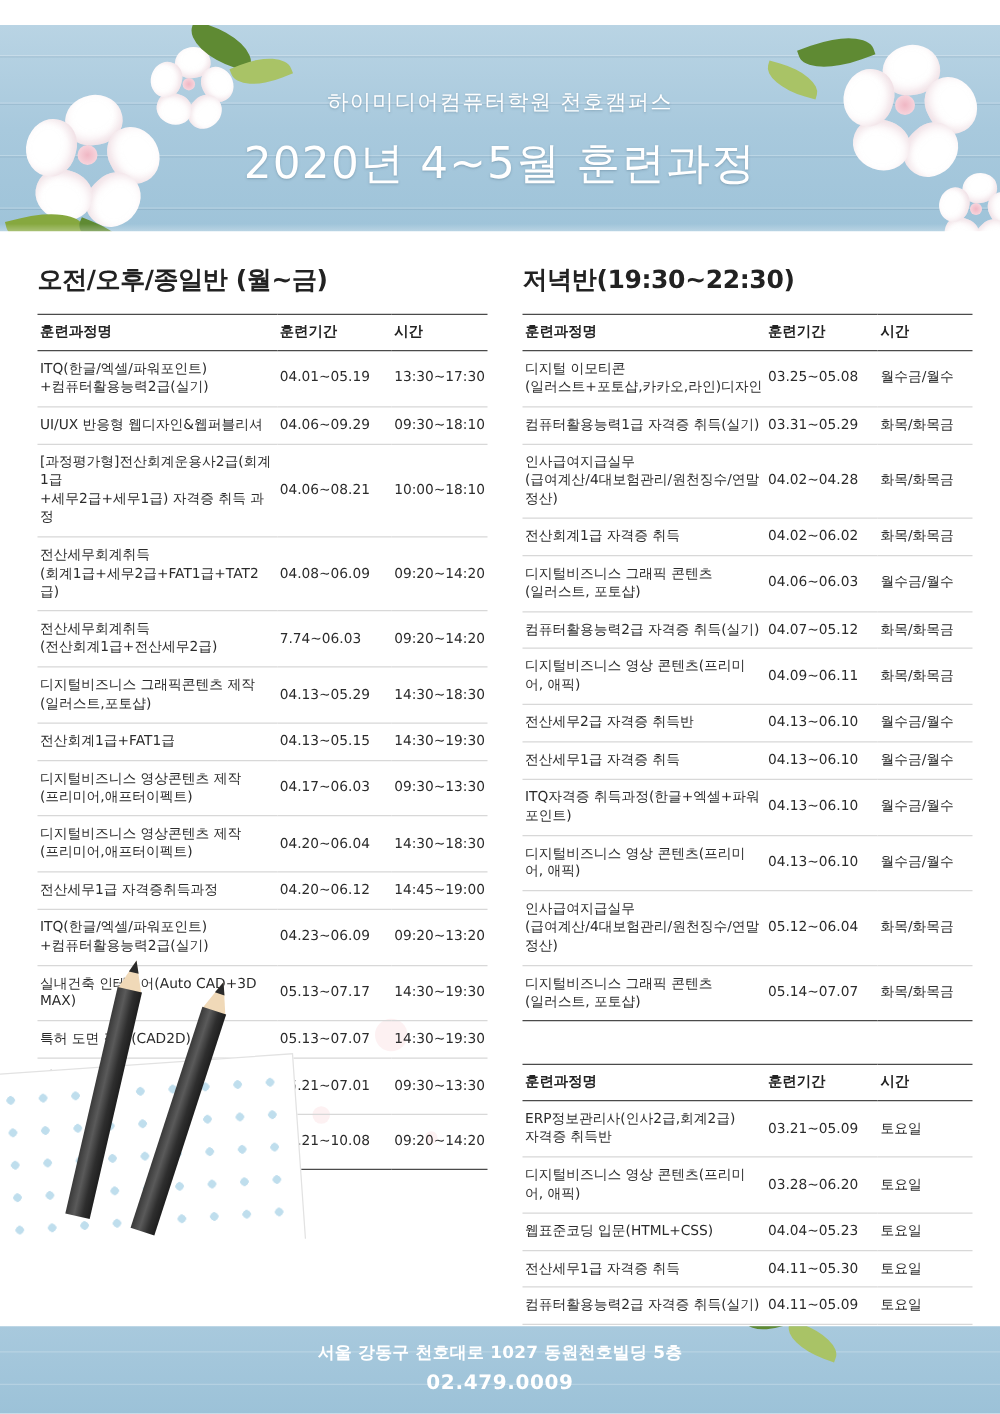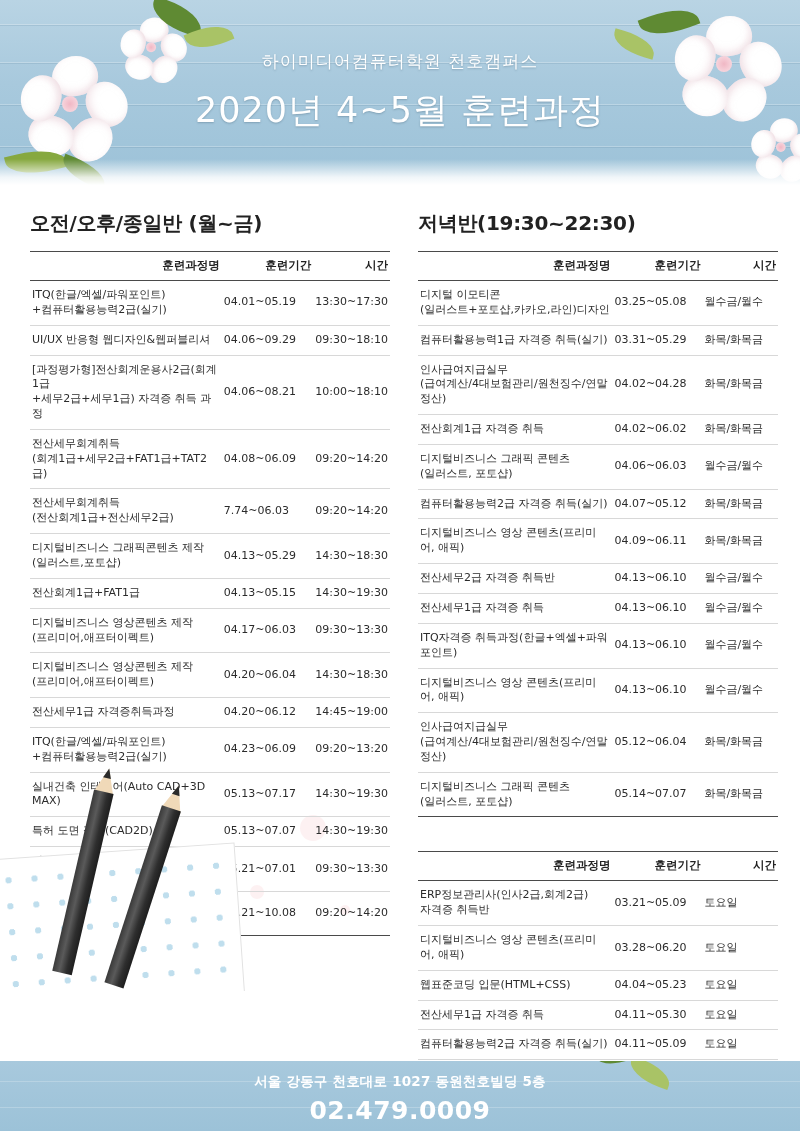--- a/index.html
+++ b/index.html
@@ -10,20 +10,21 @@
     position: relative;
     overflow: hidden;
   }
 
   
   .header {
     position: relative;
     width: 800px; height: 185px;
     background: linear-gradient(180deg, #b9d4e4 0%, #a8c9dd 45%, #9cc2d8 100%);
     overflow: hidden;
+    margin-top: 20px;
   }
   .header .plank {
     position: absolute; left: 0; right: 0; height: 1px;
     background: rgba(255,255,255,0.25);
   }
   .header .plank.d { background: rgba(90,130,155,0.18); }
   .header-text {
     position: absolute; left: 0; right: 0; top: 50px;
     text-align: center; color: #ffffff;
     text-shadow: 0 1px 2px rgba(60,90,110,0.35);
@@ -76,21 +77,21 @@
     font-size: 20px; font-weight: bold; color: #222;
     margin-bottom: 14px; letter-spacing: -0.3px;
   }
 
   table.sched {
     width: 100%; border-collapse: collapse;
     font-size: 11px; color: #2b2b2b;
   }
   table.sched thead th {
     font-size: 11.5px; font-weight: bold; color: #222;
-    text-align: right; padding: 6px 2px 7px 2px;
+    text-align: left; padding: 6px 2px 7px 2px;
     border-top: 1.5px solid #4a4a4a;
     border-bottom: 1px solid #4a4a4a;
     white-space: nowrap;
   }
   table.sched tbody td {
     padding: 7px 2px; border-bottom: 1px solid #d8d8d8;
     vertical-align: middle; line-height: 1.35;
   }
   table.sched tbody tr:last-child td { border-bottom: 1px solid #4a4a4a; }
   td.c-name { width: 58%; }
@@ -112,21 +113,21 @@
     position: absolute; bottom: 0; left: 0; width: 800px; height: 70px;
     background: linear-gradient(180deg, #a8c9dd 0%, #9cc2d8 100%);
     color: #fff; text-align: center;
     overflow: hidden;
   }
   .footer .plank {
     position: absolute; left: 0; right: 0; height: 1px;
     background: rgba(255,255,255,0.22);
   }
   .footer-addr { font-size: 13.5px; padding-top: 12px; font-weight: bold; letter-spacing: 0.2px; }
-  .footer-tel { font-size: 25px; font-weight: bold; margin-top: 5px; letter-spacing: 0.5px; }
+  .footer-tel { font-size: 16px; font-weight: bold; margin-top: 5px; letter-spacing: 0.5px; }
 
   
   .decor-bl {
     position: absolute; left: 0; bottom: 70px; width: 300px; height: 260px;
     overflow: hidden; pointer-events: none;
   }
   .notebook {
     position: absolute; left: -10px; bottom: -10px;
     width: 250px; height: 150px; background: #ffffff;
     border: 1px solid #e2e2e2;

